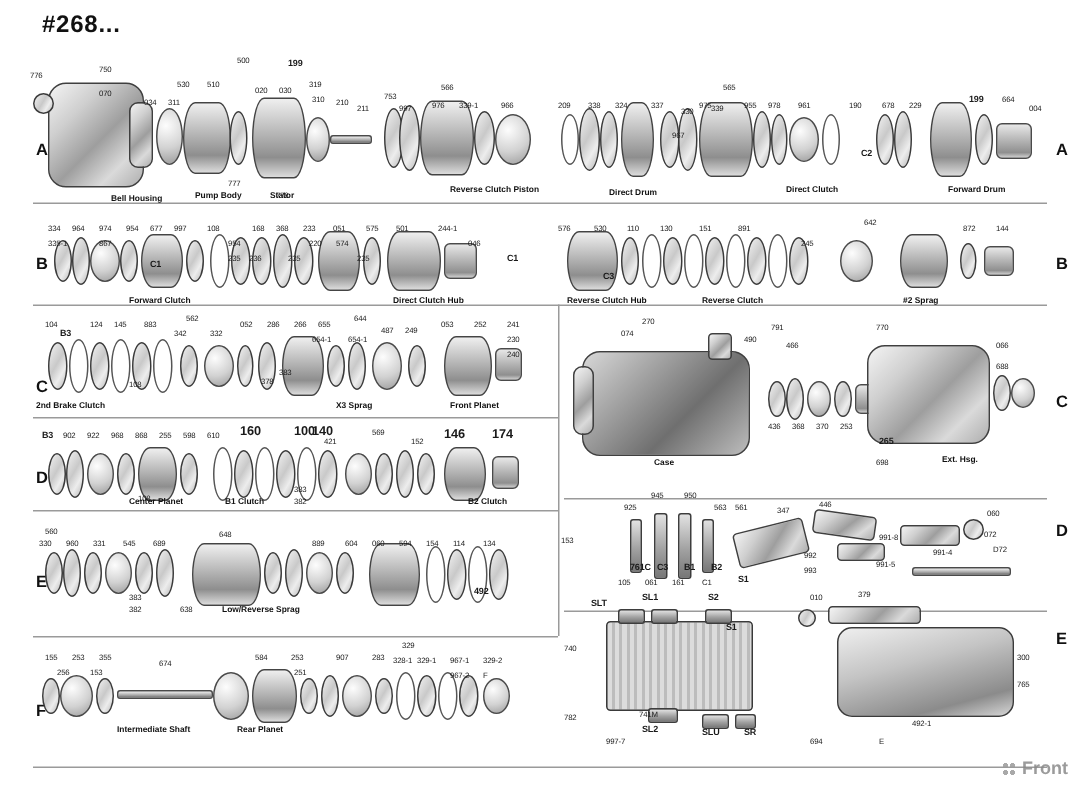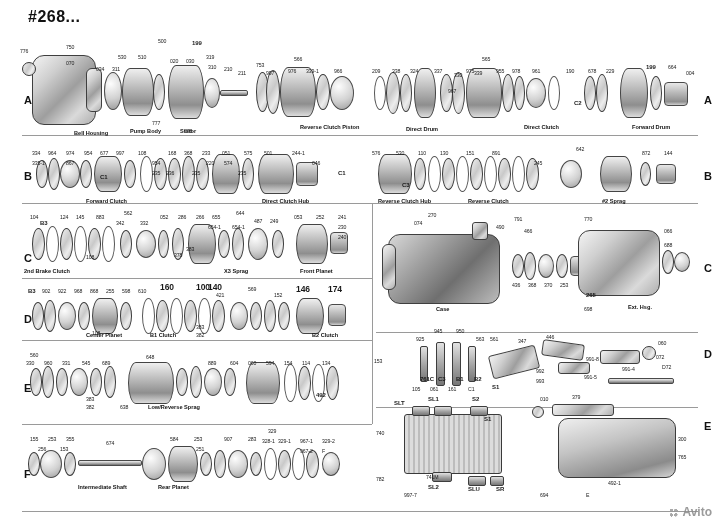--- a/index.html
+++ b/index.html
@@ -593,16 +593,16 @@
     <div class="lbl" style="left:322px;top:12px;">329-2</div>
     <div class="lbl" style="left:300px;top:22px;">967-2</div>
     <div class="lbl" style="left:322px;top:22px;">F</div>
 
     <div class="cap" style="left:78px;top:58px;">Intermediate Shaft</div>
     <div class="cap" style="left:158px;top:58px;">Rear Planet</div>
   </div>
 
   <div class="wm">
     <span class="dotlogo"></span>
-    <span>Avito</span>
+    <span>Front</span>
   </div>
 
 </div>
 
 </body></html>

